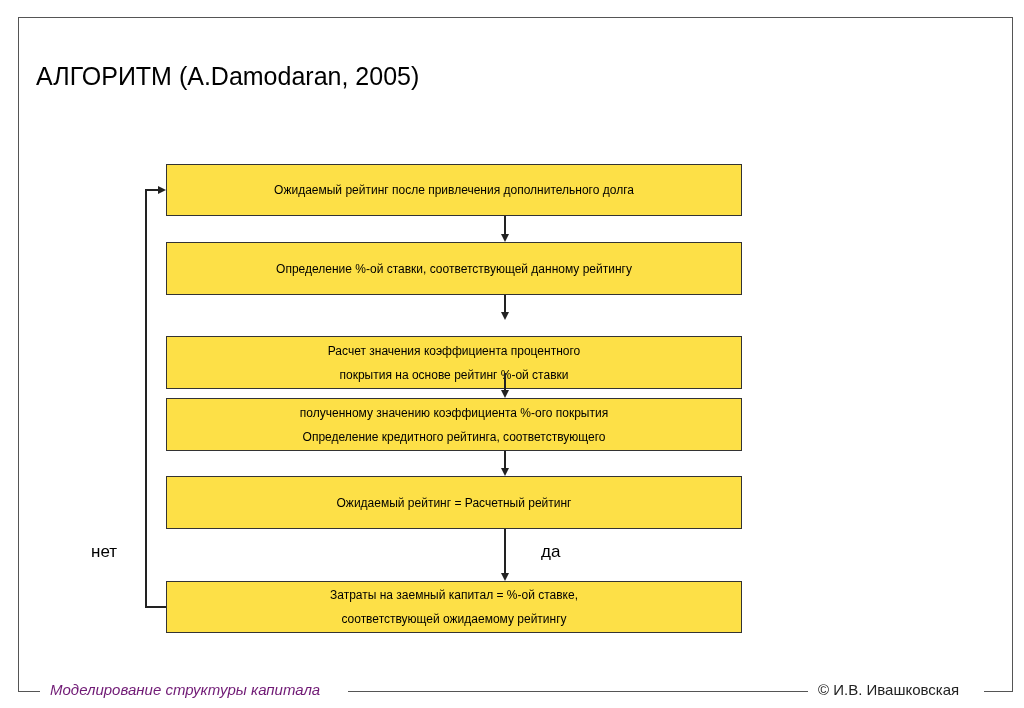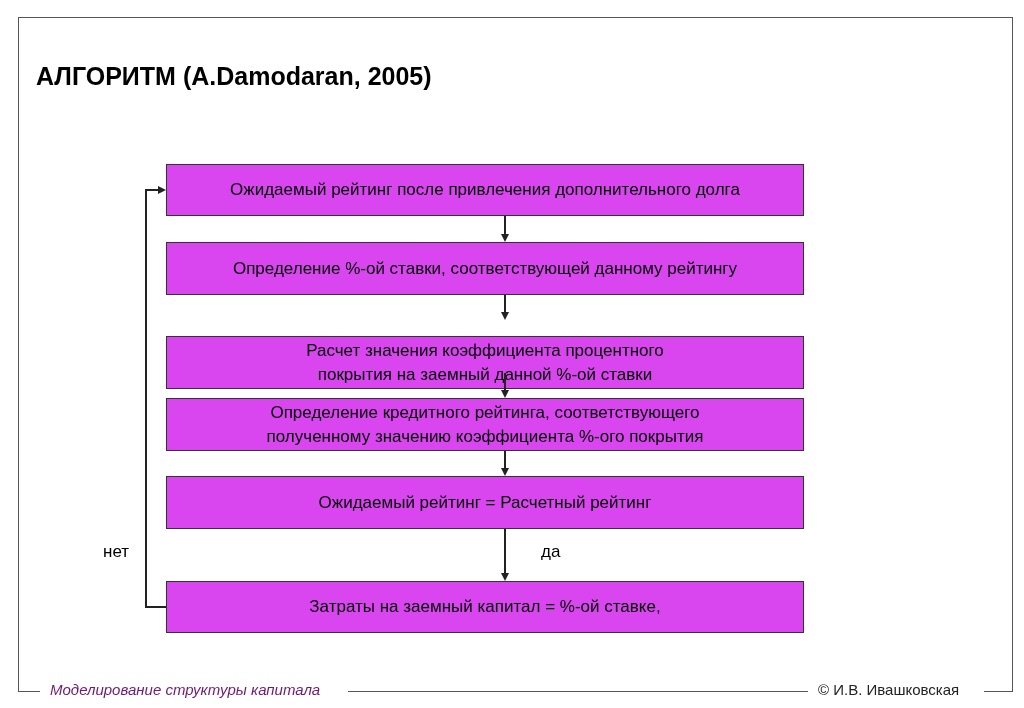--- a/index.html
+++ b/index.html
@@ -4,26 +4,26 @@
 <style>
   html, body { margin:0; padding:0; background:#ffffff; }
   body { width:1024px; height:708px; position:relative; overflow:hidden;
          font-family:"Liberation Sans", sans-serif; color:#000; }
   .frame-left { position:absolute; left:18px; top:17px; width:1px; height:674px; background:#555; }
   .frame-top { position:absolute; left:18px; top:17px; width:995px; height:1px; background:#555; }
   .frame-right { position:absolute; left:1012px; top:17px; width:1px; height:674px; background:#555; }
   .frame-bottom-l { position:absolute; left:18px; top:691px; width:22px; height:1px; background:#555; }
   .frame-bottom-m { position:absolute; left:348px; top:691px; width:460px; height:1px; background:#555; }
   .frame-bottom-r { position:absolute; left:984px; top:691px; width:29px; height:1px; background:#555; }
-  .title { position:absolute; left:36px; top:62px; font-size:25px; font-weight:bold; letter-spacing:0px; white-space:nowrap;text-align:right; }
+  .title { position:absolute; left:36px; top:62px; font-size:25px; font-weight:normal; letter-spacing:0px; white-space:nowrap;text-align:right; }
   .footer-left { position:absolute; left:50px; top:681px; font-size:15px; font-style:italic; color:#701a75; white-space:nowrap; }
   .footer-right { position:absolute; left:818px; top:681px; font-size:15px; color:#222; white-space:nowrap; }
-  .box { position:absolute; left:166px; width:638px; border:1.5px solid #333; box-sizing:border-box;
+  .box { position:absolute; left:166px; width:576px; border:1.5px solid #333; box-sizing:border-box;
          display:flex; align-items:center; justify-content:center; text-align:center;
-         font-size:17px; line-height:24px; background:#d946ef; }
+         font-size:12px; line-height:24px; background:#fde047; }
   .vline { position:absolute; width:1.5px; background:#222; }
   .hline { position:absolute; height:1.5px; background:#222; }
   .arrowhead { position:absolute; width:0; height:0; }
   .arrow-down { border-left:4px solid transparent; border-right:4px solid transparent; border-top:8px solid #222; }
   .arrow-right { border-top:4px solid transparent; border-bottom:4px solid transparent; border-left:8px solid #222; }
   .label { position:absolute; font-size:17px; white-space:nowrap; }
 </style>
 </head>
 <body>
 
@@ -42,37 +42,38 @@
     </div>
 </div>
 <div class="box" style="top:242px;height:53px;">
   <div>
       <div>Определение %-ой ставки, соответствующей данному рейтингу</div>
     </div>
 </div>
 <div class="box" style="top:336px;height:53px;">
   <div>
     <div>Расчет значения коэффициента процентного</div>
-    <div>покрытия на заемный данной %-ой ставки</div>
+    <div>покрытия на основе рейтинг %-ой ставки</div>
   </div>
 </div>
 <div class="box" style="top:398px;height:53px;">
   <div>
+    <div>полученному значению коэффициента %-ого покрытия</div>
     <div>Определение кредитного рейтинга, соответствующего</div>
-    <div>полученному значению коэффициента %-ого покрытия</div>
   </div>
 </div>
 <div class="box" style="top:476px;height:53px;">
   <div>
       <div>Ожидаемый рейтинг = Расчетный рейтинг</div>
     </div>
 </div>
 <div class="box" style="top:581px;height:52px;">
   <div>
     <div>Затраты на заемный капитал = %-ой ставке,</div>
+    <div>соответствующей ожидаемому рейтингу</div>
   </div>
 </div>
 
 <div class="vline" style="left:504px;top:216px;height:20px;"></div>
 <div class="arrowhead arrow-down" style="left:501px;top:234px;"></div>
 
 <div class="vline" style="left:504px;top:295px;height:19px;"></div>
 <div class="arrowhead arrow-down" style="left:501px;top:312px;"></div>
 
 <div class="vline" style="left:504px;top:373px;height:19px;"></div>
@@ -82,17 +83,17 @@
 <div class="arrowhead arrow-down" style="left:501px;top:468px;"></div>
 
 <div class="vline" style="left:504px;top:529px;height:46px;"></div>
 <div class="arrowhead arrow-down" style="left:501px;top:573px;"></div>
 
 <div class="hline" style="left:145px;top:606px;width:21px;"></div>
 <div class="vline" style="left:145px;top:189px;height:418px;"></div>
 <div class="hline" style="left:145px;top:189px;width:14px;"></div>
 <div class="arrowhead arrow-right" style="left:158px;top:186px;"></div>
 
-<div class="label" style="left:91px;top:542px;margin-left:12px;">нет</div>
+<div class="label" style="left:91px;top:542px;">нет</div>
 <div class="label" style="left:541px;top:542px;">да</div>
 
 <div class="footer-left">Моделирование структуры капитала</div>
 <div class="footer-right">© И.В. Ивашковская</div>
 
 </body></html>

